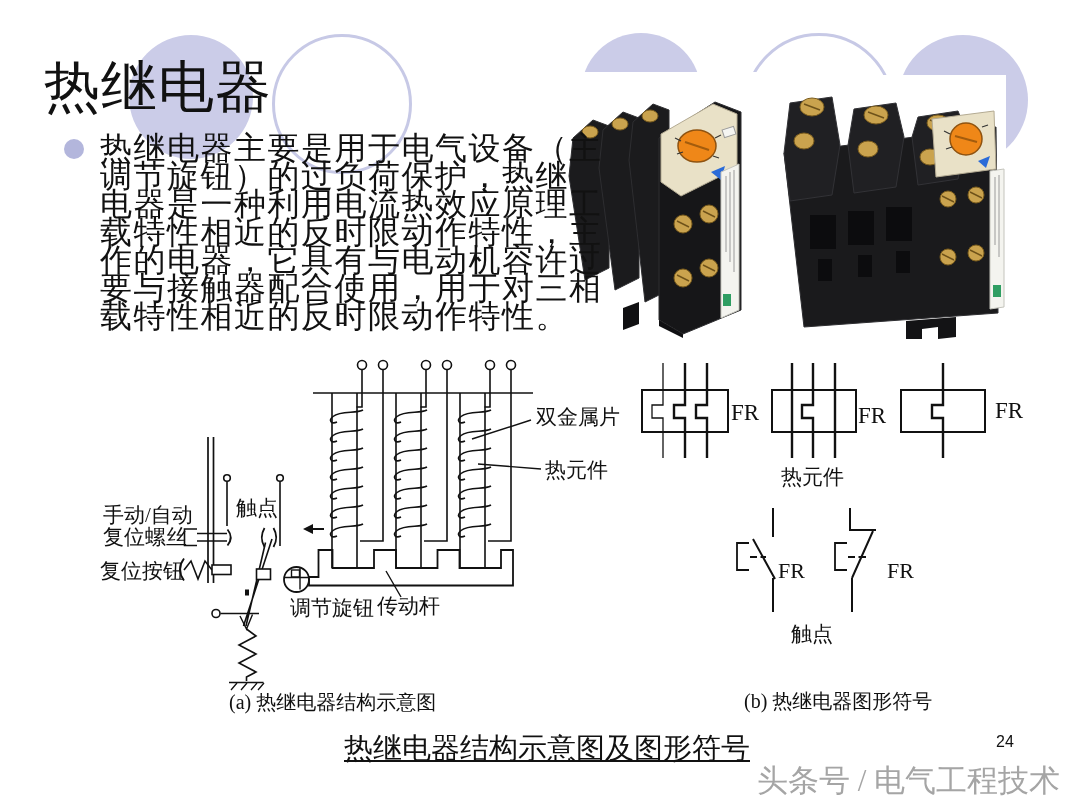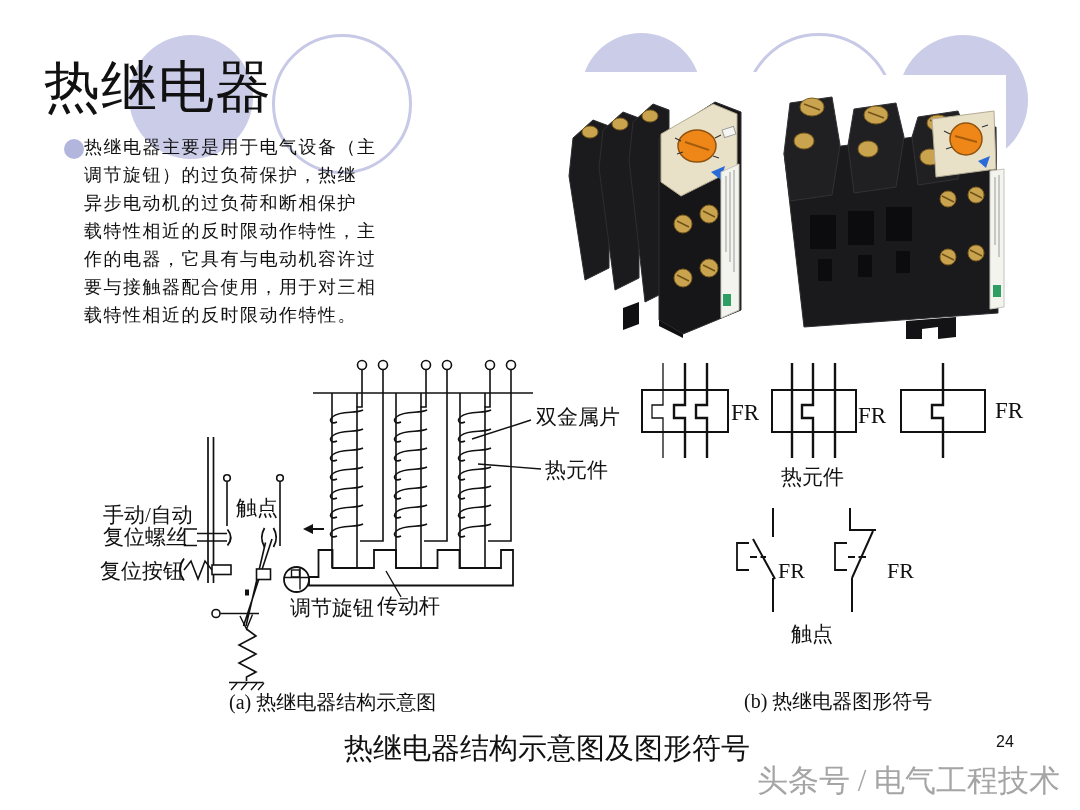--- a/index.html
+++ b/index.html
@@ -8,24 +8,24 @@
   .abs{position:absolute;}
   
   .circ{position:absolute;border-radius:50%;}
   .circ.fill{background:#cbcce8;}
   .circ.ring{border:3px solid #c7c9e6;background:transparent;}
   
   .photo{position:absolute;background:#fff;z-index:2;}
   
   .title{left:44px;top:52px;font-size:56px;letter-spacing:1px;line-height:1.25;z-index:3;}
   .bullet{left:64px;top:139px;width:20px;height:20px;border-radius:50%;background:#b3b6dc;z-index:3;}
-  .para{left:84px;top:134px;width:430px;font-size:18px;line-height:28px;letter-spacing:1.5px;z-index:3;font-family:Liberation Mono, monospace;}
+  .para{left:100px;top:134px;width:430px;font-size:32px;line-height:28px;letter-spacing:1.5px;z-index:3;}
   .para div{height:28px;white-space:nowrap;}
   
-  .caption-main{left:344px;top:729px;font-size:29px;z-index:3;}
+  .caption-main{left:344px;top:729px;font-size:29px;z-index:3;text-decoration:underline;}
   .pagenum{left:996px;top:733px;font-size:16px;font-family:"Liberation Sans","DejaVu Sans",sans-serif;z-index:3;}
   .watermark{left:757px;top:760px;font-size:31px;color:#a5a5a5;white-space:nowrap;z-index:3;}
   
   svg{display:block;}
   .lineart{position:absolute;left:0;top:348px;z-index:1;}
   .lbl{fill:#111;stroke:none;font-family:"Liberation Serif","DejaVu Serif",serif;}
   .f21{font-size:21px;} .f20{font-size:20px;} .f23{font-size:23px;} .f22{font-size:22px;}
 </style>
 </head>
 <body>
@@ -157,21 +157,21 @@
 
       <polygon points="136,246 186,242 186,262 168,264 168,252 152,254 152,264 136,264" fill="#131315"></polygon>
     </svg>
   </div>
 
   <div class="abs title">热继电器</div>
   <div class="abs bullet"></div>
   <div class="abs para">
     <div>热继电器主要是用于电气设备（主</div>
     <div>调节旋钮）的过负荷保护，热继</div>
-    <div>异步电动机的过负荷和断相保护</div>
+    <div>电器是一种利用电流热效应原理工</div>
     <div>载特性相近的反时限动作特性，主</div>
     <div>作的电器，它具有与电动机容许过</div>
     <div>要与接触器配合使用，用于对三相</div>
     <div>载特性相近的反时限动作特性。</div>
   </div>
 
   <svg class="lineart" width="1080" height="372" viewBox="0 348 1080 372" stroke="#111" stroke-width="1.6" fill="none" stroke-linecap="butt" stroke-linejoin="miter">
     <defs>
       <path id="turn" d="M363 410 c-7 4 -22 0 -30 6.5 c-5 4 -1.5 8 4 5.5"></path>
       <g id="hunit">

